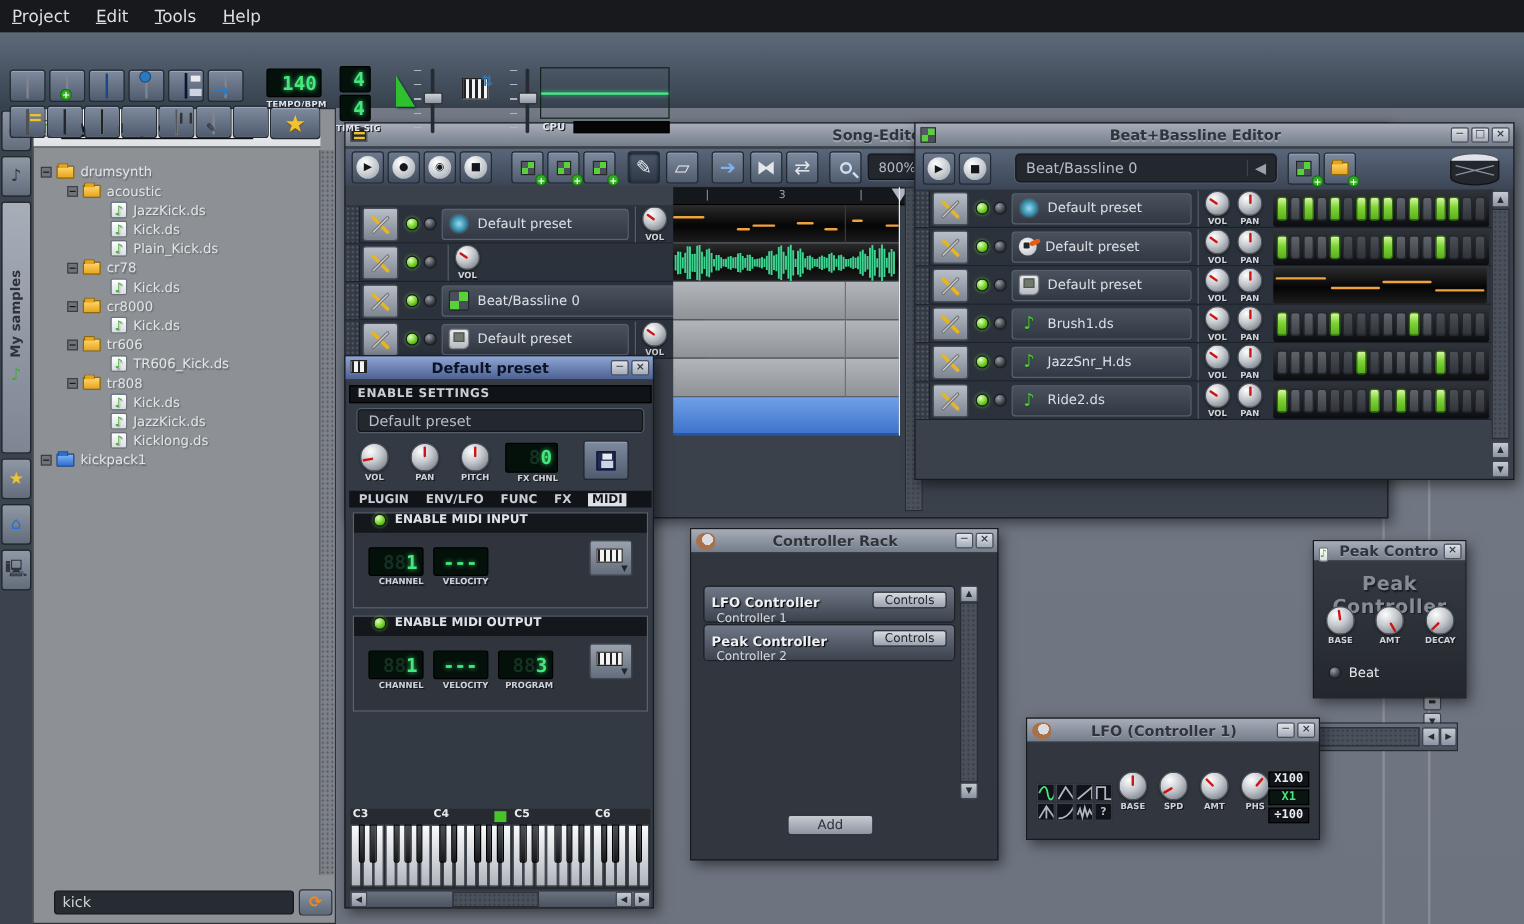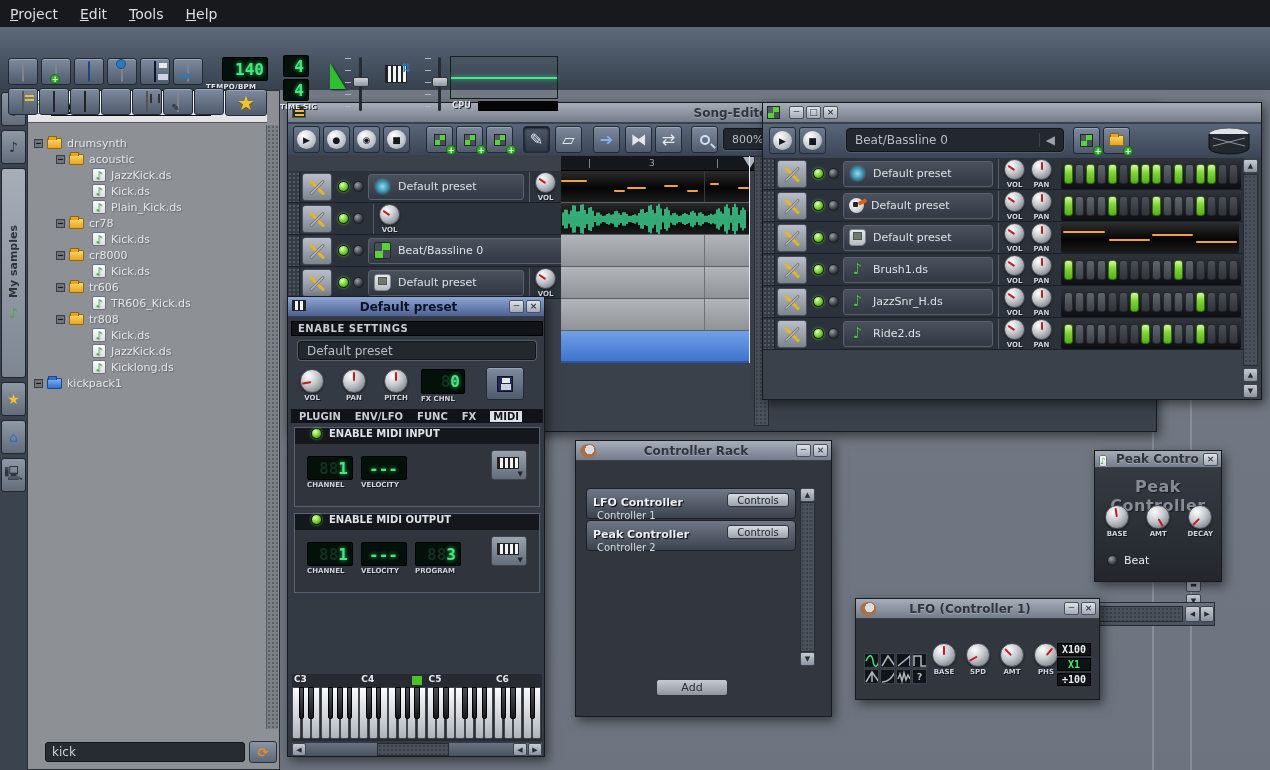--- a/index.html
+++ b/index.html
@@ -89,21 +89,21 @@
         border-radius:2px;font-size:9px;line-height:11px;text-align:center;color:#343a44;font-weight:bold;}
 
   
   .knob{width:24px;height:24px;border-radius:50%;position:relative;flex:none;
         background:radial-gradient(circle at 35% 28%,#fdfdfd,#c2c6cb 45%,#8d939b 75%,#6f757d);
         border:1px solid #4b5058;box-shadow:0 1px 2px rgba(0,0,0,.5);}
   .knob::after{content:"";position:absolute;left:50%;top:2px;width:2px;height:9px;background:#cc1515;
         transform-origin:50% 10px;transform:translateX(-50%) rotate(var(--rot,0deg));border-radius:1px;}
   .knob.sm{width:21px;height:21px;}
   .knob.sm::after{height:8px;transform-origin:50% 8.5px;}
-  .klabel{font-size:7px;font-weight:bold;color:#cfd3da;text-shadow:1px 1px 0 #14171c;text-align:left;margin-top:1px;}
+  .klabel{font-size:7px;font-weight:bold;color:#cfd3da;text-shadow:1px 1px 0 #14171c;text-align:right;margin-top:1px;}
   .led{width:11px;height:11px;border-radius:50%;border:1px solid #1a1e23;flex:none;
        background:radial-gradient(circle at 35% 30%,#e2ffc0,#6fd01f 55%,#2f7a0a);box-shadow:0 0 3px rgba(120,230,60,.7);}
   .led.off{background:radial-gradient(circle at 35% 30%,#9aa0a8,#3a3e44 60%,#17191d);box-shadow:none;}
 
   
   .trackrow{position:absolute;height:32px;display:flex;align-items:center;background:#2c323c;
             border-bottom:1px solid #1c2128;}
   .grip{width:12px;height:30px;flex:none;background:radial-gradient(#525a66 1px,transparent 1px);
         background-size:4px 4px;background-color:#343b45;border-right:1px solid #1c2128;}
   .wrench-btn{width:30px;height:28px;margin:0 2px;border:1px solid #474e59;border-radius:3px;flex:none;
@@ -241,21 +241,21 @@
       <span class="menu-item"><u>P</u>roject</span>
       <span class="menu-item"><u>E</u>dit</span>
       <span class="menu-item"><u>T</u>ools</span>
       <span class="menu-item"><u>H</u>elp</span>
     </div>
 
   <div class="toolbar" id="toolbar">
     <div style="position:absolute;left:222px;top:30px;width:46px;height:24px" class="lcd">
       <span style="padding-right:3px">140</span>
       </div>
-    <div class="tb-label" style="left:206px;top:56px">TEMPO/BPM</div>
+    <div class="tb-label" style="left:222px;top:56px">TEMPO/BPM</div>
     <div class="tb-btn big" style="left:225px;top:62px;width:42px">
         <span class="star">★</span>
       </div>
     <div style="position:absolute;left:283px;top:28px;width:26px;height:22px" class="lcd">
       <span style="padding-right:4px">4</span>
       </div>
     <div style="position:absolute;left:283px;top:52px;width:26px;height:22px" class="lcd">
       <span style="padding-right:4px">4</span>
       </div>
     <div class="tb-label" style="left:280px;top:76px">TIME SIG</div>
@@ -605,20 +605,21 @@
       </div>
     <div style="position:absolute;left:461px;top:53px;width:1px;height:207px;background:#e8ecf0;z-index:3"></div>
     <div class="sb-v" style="left:466px;top:53px;height:270px"></div>
   </div>
 
   <div class="win" id="bbwin" style="left:762px;top:102px;width:500px;height:298px;z-index:2">
     <div class="tbar">
       <span class="wicon">
           <span class="mini-grid" style="display:block;width:13px;height:13px"></span>
         </span>
+      <span class="ttl">Beat+Bassline Editor</span>
       <span class="tbtns">
         <span class="tbtn">─</span>
         <span class="tbtn">□</span>
         <span class="tbtn">×</span>
         </span>
     </div>
     <div style="position:absolute;left:0;top:21px;width:100%;height:34px;background:linear-gradient(#59667a,#3b4555)">
       <div class="rbtn" style="position:absolute;left:6px;top:3px">
           <span class="disc">▶</span>
         </div>

